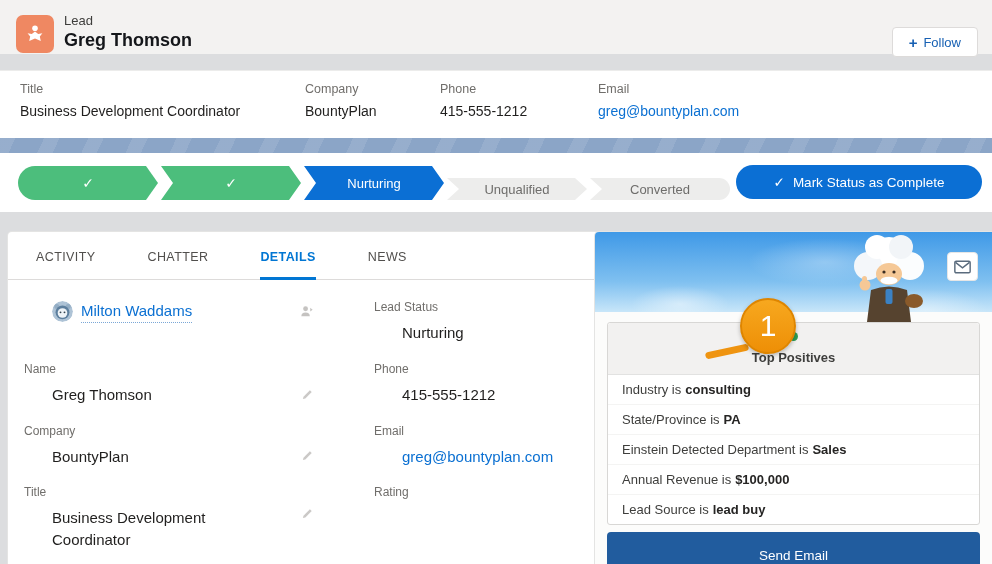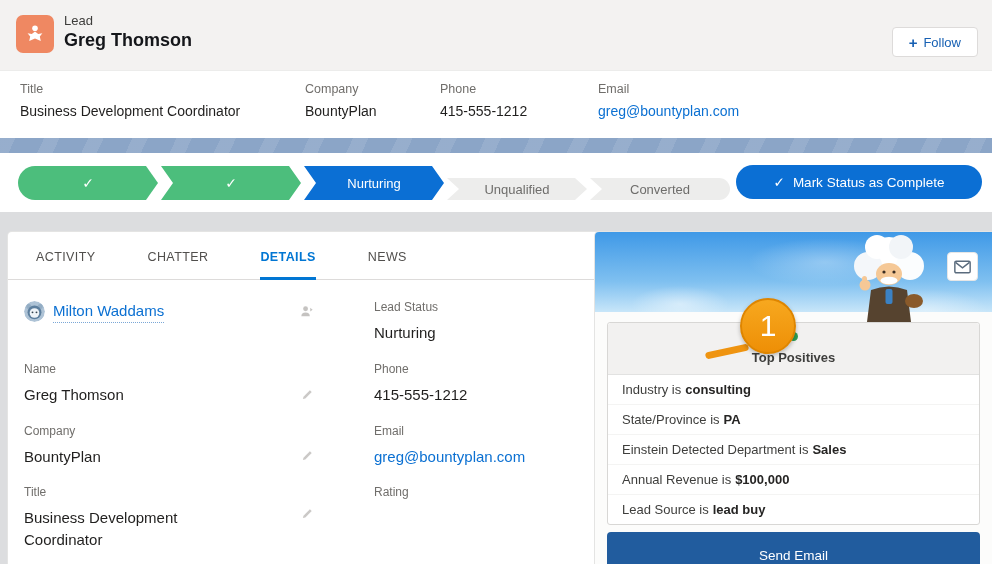--- a/index.html
+++ b/index.html
@@ -2,21 +2,21 @@
 <html><head>
 <meta charset="utf-8">
 <style>
   html,body{margin:0;padding:0;}
   body{
     width:992px;height:564px;position:relative;overflow:hidden;
     background:#dcdddf;font-family:"Liberation Sans",sans-serif;
     -webkit-font-smoothing:antialiased;
   }
   
-  .hdr{position:absolute;top:0;left:0;right:0;height:70px;background:#f3f2f1;}
+  .hdr{position:absolute;top:0;left:0;right:0;height:54px;background:#f3f2f1;}
   .lead-icon{position:absolute;left:16px;top:15px;width:38px;height:38px;border-radius:7px;
     background:#ef8862;display:flex;align-items:center;justify-content:center;}
   .hdr-titles{position:absolute;left:64px;top:13px;}
   .rec-type{font-size:13px;color:#3e3e3c;margin-bottom:2px;}
   .rec-name{font-size:18px;font-weight:bold;color:#14161a;}
   .actions{position:absolute;right:14px;top:27px;display:flex;gap:8px;align-items:center;}
   .btn{height:30px;background:#fff;border:1px solid #dddbda;border-radius:4px;
     color:#1760b3;font-size:13px;font-family:inherit;padding:0 16px;display:flex;
     align-items:center;gap:6px;cursor:pointer;box-sizing:border-box;}
   .btn .plus{font-size:15px;font-weight:bold;}
@@ -54,21 +54,21 @@
   
   .card-left{position:absolute;left:8px;width:672px;top:232px;bottom:0;background:#fff;
     border-radius:4px 4px 0 0;box-shadow:0 0 0 1px #e4e4e3;}
   .tabs{display:flex;padding:18px 0 0 28px;border-bottom:1px solid #dddbda;}
   .tab{margin-right:52px;font-size:12.5px;letter-spacing:.4px;color:#514f4d;
     padding-bottom:13px;cursor:pointer;}
   .tab.active{color:#0176d3;font-weight:bold;border-bottom:3px solid #0176d3;margin-bottom:-1px;}
   .fields{display:grid;grid-template-columns:1fr 1fr;column-gap:60px;padding:20px 16px 0 16px;}
   .field{margin-bottom:18px;}
   .flabel{font-size:12px;color:#706e6b;margin-bottom:8px;}
-  .fvrow{display:flex;align-items:center;min-height:21px;font-size:15px;color:#201f1e;line-height:1.45;}
+  .fvrow{display:flex;align-items:center;min-height:21px;font-size:15px;color:#201f1e;line-height:1.45;margin-left:28px;}
   .ficon{margin-left:auto;display:flex;align-items:center;cursor:pointer;flex-shrink:0;}
   .owner-link{border-bottom:1px dotted #7aa7d6;margin-left:8px;}
   .avatar{width:21px;height:21px;border-radius:50%;overflow:hidden;flex-shrink:0;display:flex;}
   
   .card-right{position:absolute;left:595px;right:0;top:232px;bottom:0;background:#fcfcfb;
     border-radius:4px 0 0 0;box-shadow:0 0 0 1px #e4e4e3;}
   .sky{position:absolute;top:0;left:0;right:0;height:80px;border-radius:4px 0 0 0;z-index:1;
     background:
       radial-gradient(ellipse 70px 26px at 85px 72px,rgba(255,255,255,.45),transparent 70%),
       radial-gradient(ellipse 110px 34px at 230px 30px,rgba(255,255,255,.30),transparent 70%),

